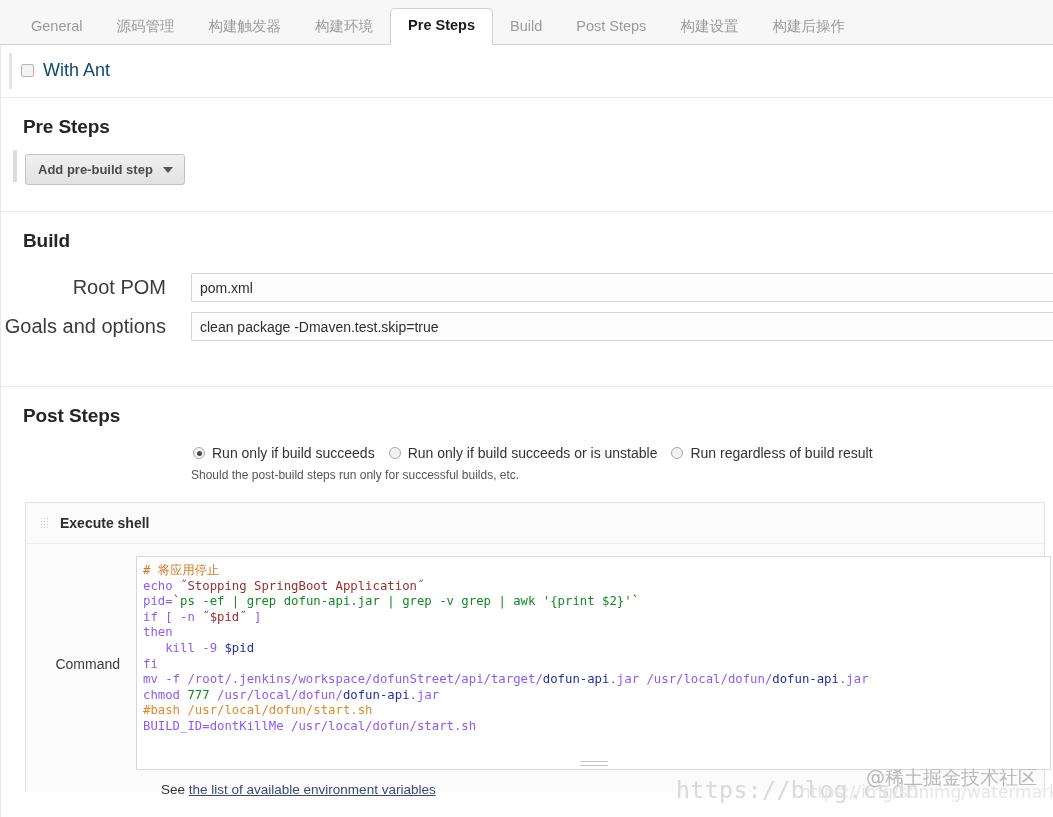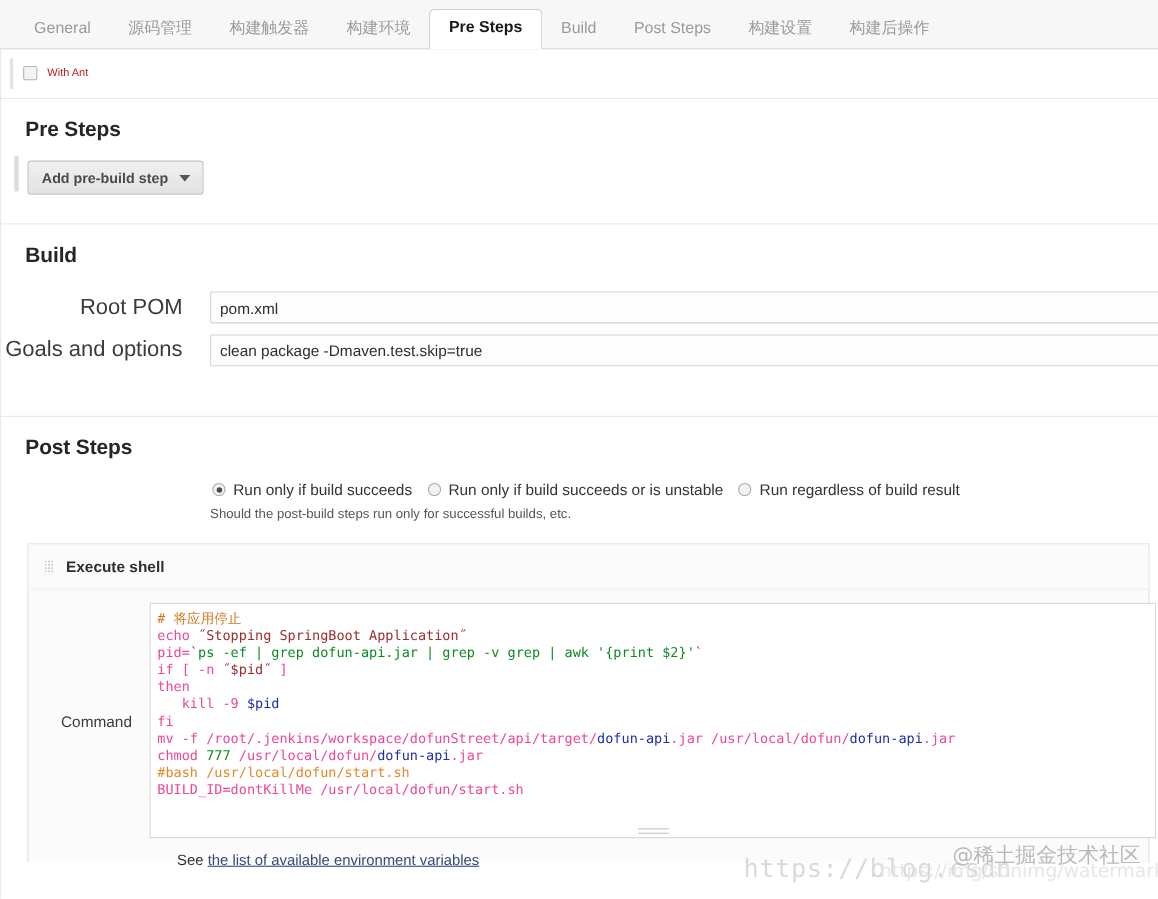--- a/index.html
+++ b/index.html
@@ -72,21 +72,21 @@
     background: #e3e3e3;
   }
   .checkbox {
     width: 13px; height: 13px;
     border: 1px solid #b5b5b5;
     background: #f3f3f3;
     border-radius: 2px;
     display: inline-block;
     flex: none;
   }
-  .lbl { font-size: 10px; color: #b91c1c; }
+  .lbl { font-size: 18px; color: #0c4a6e; }
 
   .section {
     padding: 0 0 0 0;
     border-bottom: 1px solid #e9e9e9;
     position: relative;
   }
   .section-title {
     font-size: 19px;
     font-weight: bold;
     color: #252525;
@@ -229,21 +229,21 @@
   .code {
     font-family: "DejaVu Sans Mono", "Liberation Mono", monospace;
     font-size: 12.3px;
     line-height: 15.6px;
     padding: 6px 0 0 6px;
     white-space: pre;
     color: #2b2b8f;
   }
   .code .cmt  { color: #cc7a1e; }
   .code .cmt2 { color: #e08a2a; }
-  .code .kw   { color: #ec4899; }
+  .code .kw   { color: #8b5cf6; }
   .code .str  { color: #9b2d2d; }
   .code .grn  { color: #0f8a23; }
   .code .num  { color: #0f8a23; }
   .code .var  { color: #1f2fa8; }
 
   .resize-grip {
     position: absolute;
     left: 50%; transform: translateX(-50%);
     bottom: 3px;
     width: 28px; height: 5px;

